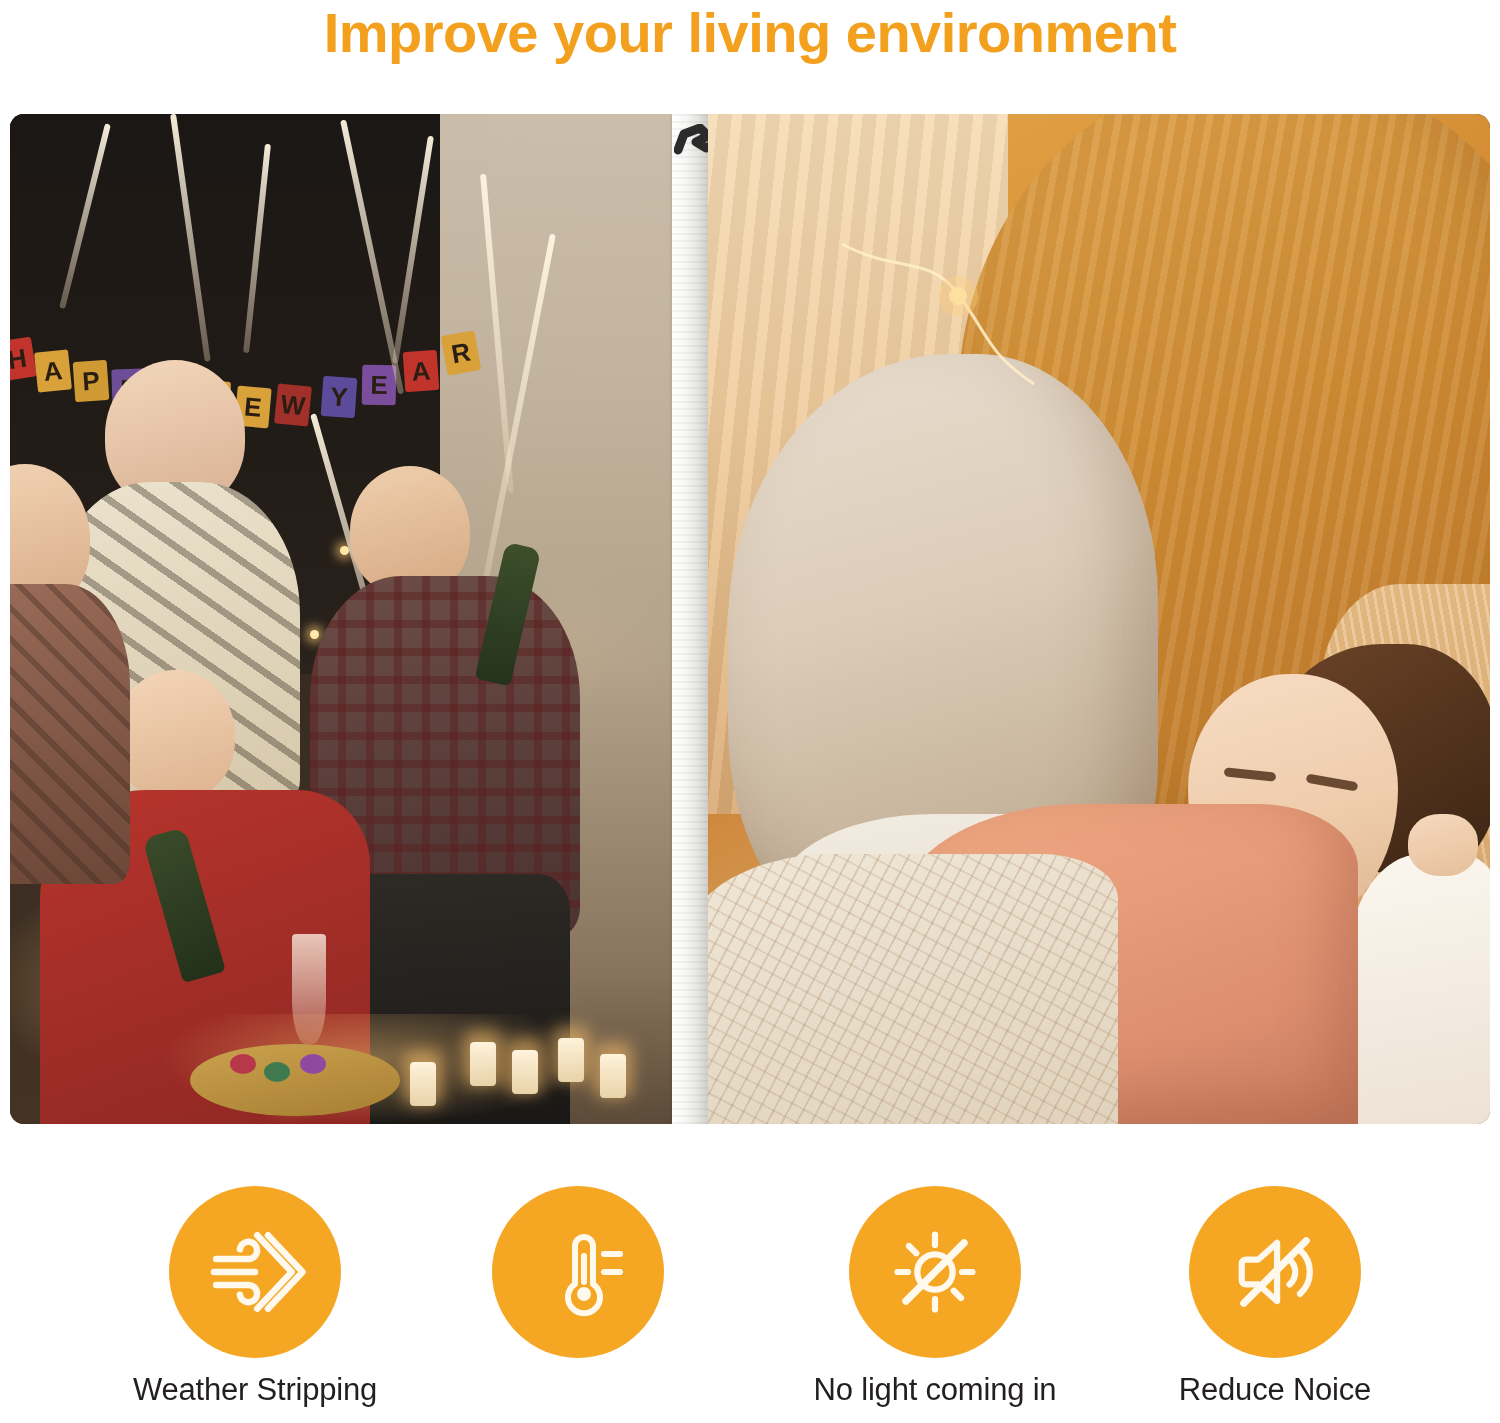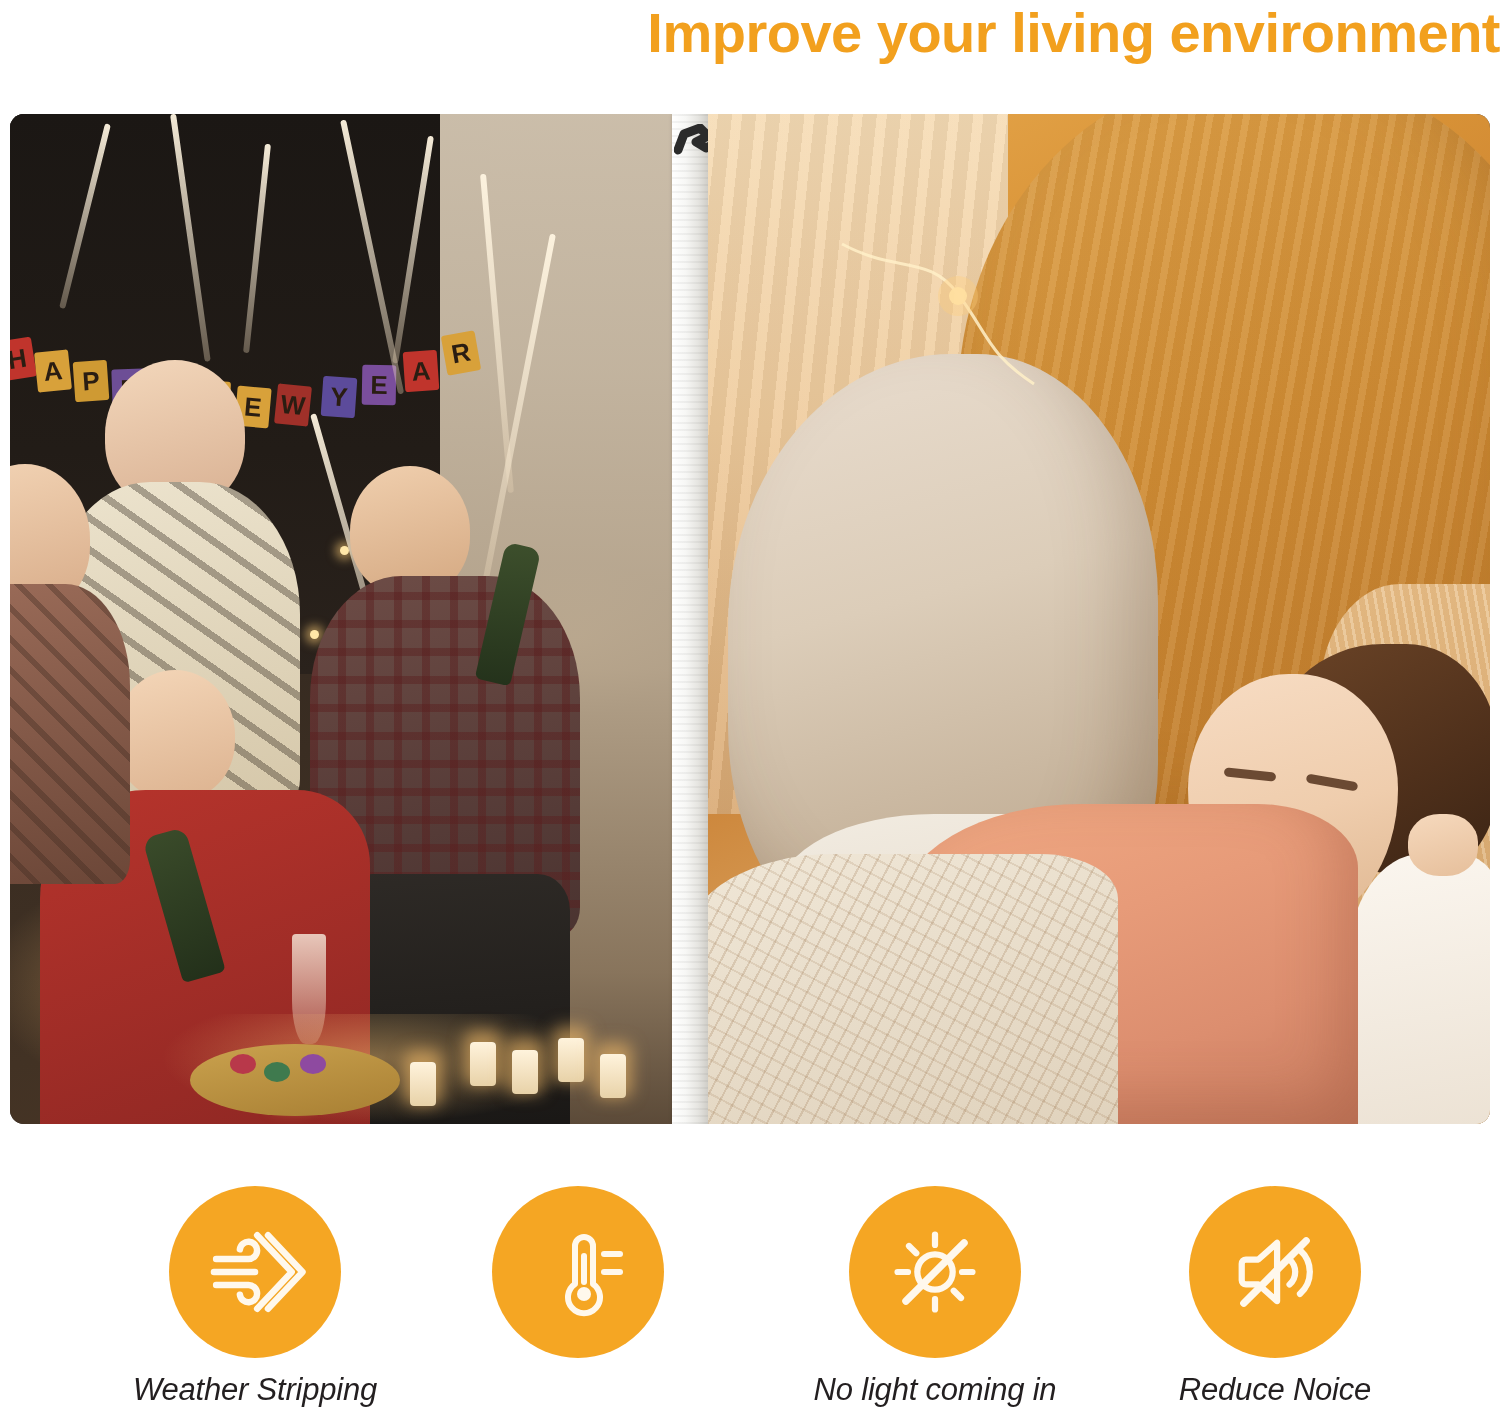--- a/index.html
+++ b/index.html
@@ -21,21 +21,21 @@
   }
 
   
   .headline {
     position: absolute;
     top: 0px;
     left: 0;
     width: 1500px;
     height: 72px;
     line-height: 66px;
-    text-align: right;
+    text-align: center;
     font-size: 56px;
     font-weight: bold;
     letter-spacing: -0.5px;
     color: #F2A01E;
     white-space: nowrap;
   }
 
   
   .hero {
     position: absolute;
@@ -193,21 +193,21 @@
     position: absolute; left: 700px; top: 700px; width: 70px; height: 62px;
     border-radius: 45%;
     background: linear-gradient(165deg,#f6d9bd,#e6bf9b);
   }
   .pr-string { position: absolute; left: 130px; top: 120px; width: 200px; height: 170px; }
 
   
   .features {
     position: absolute;
     left: 0; top: 1186px;
-    width: 1500px; height: 237px; font-style: italic;
+    width: 1500px; height: 237px;
   }
   .feature {
     position: absolute;
     top: 0;
     width: 260px;
     text-align: center;
   }
   .f0 { left: 125px; }
   .f1 { left: 448px; }
   .f2 { left: 805px; }

